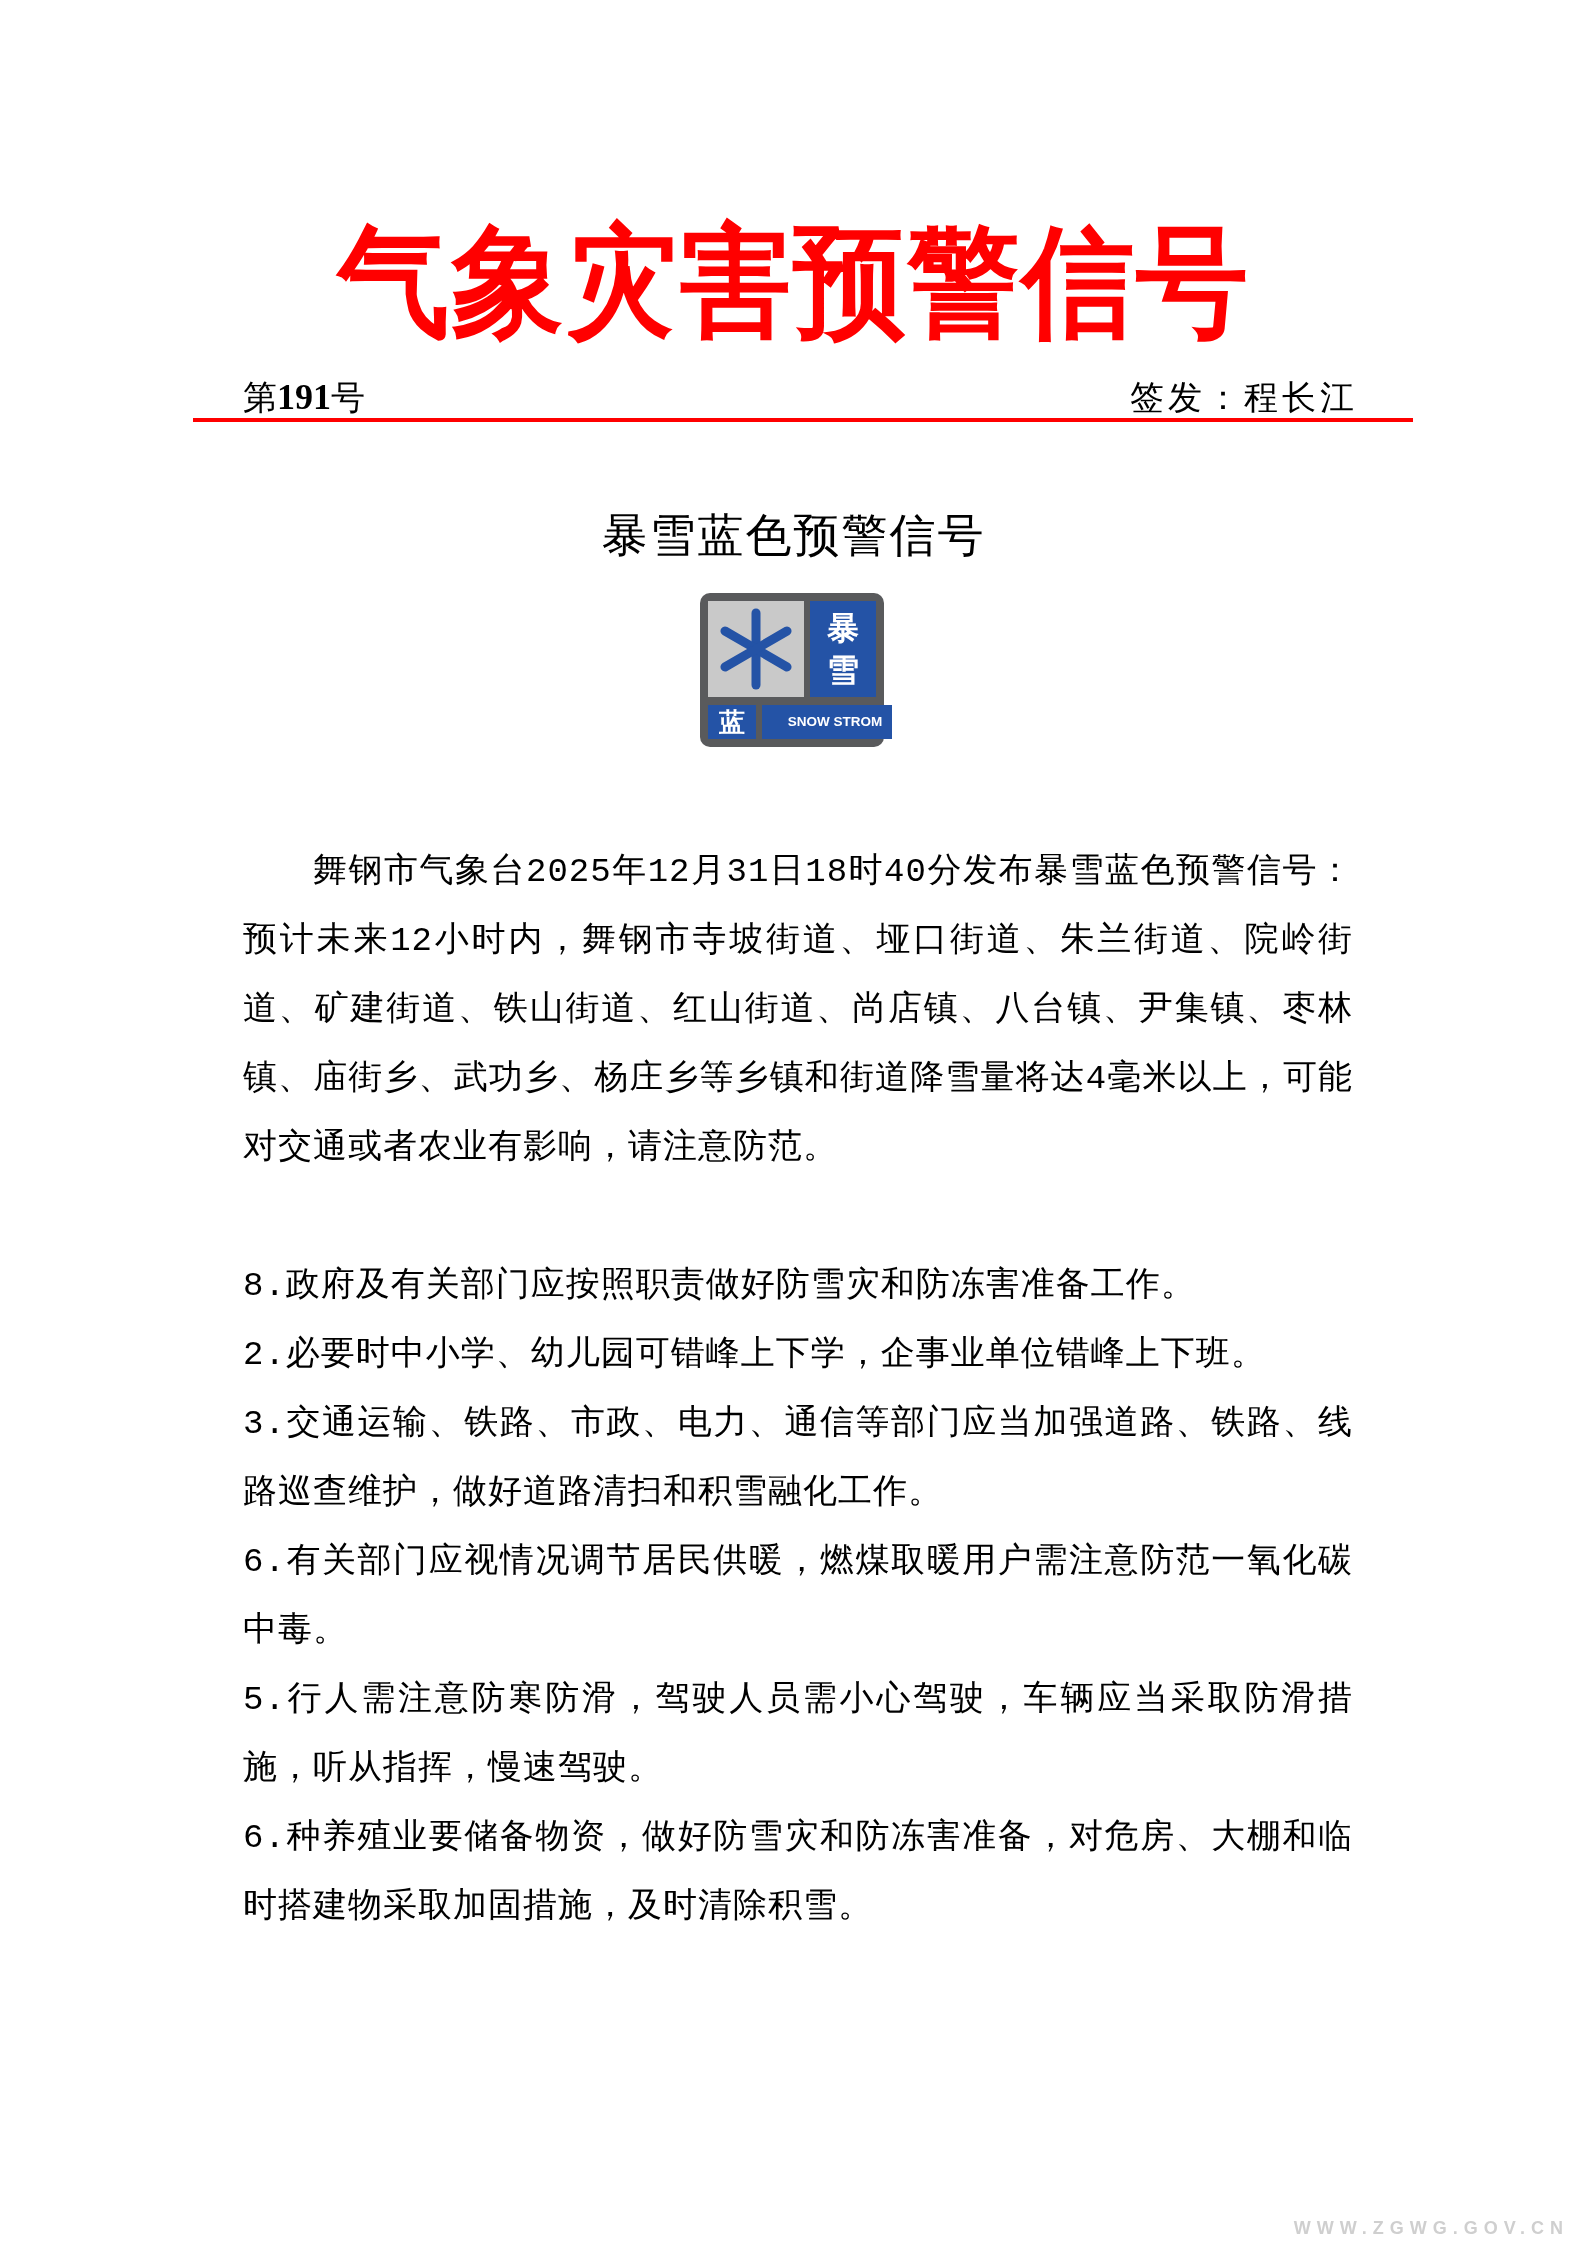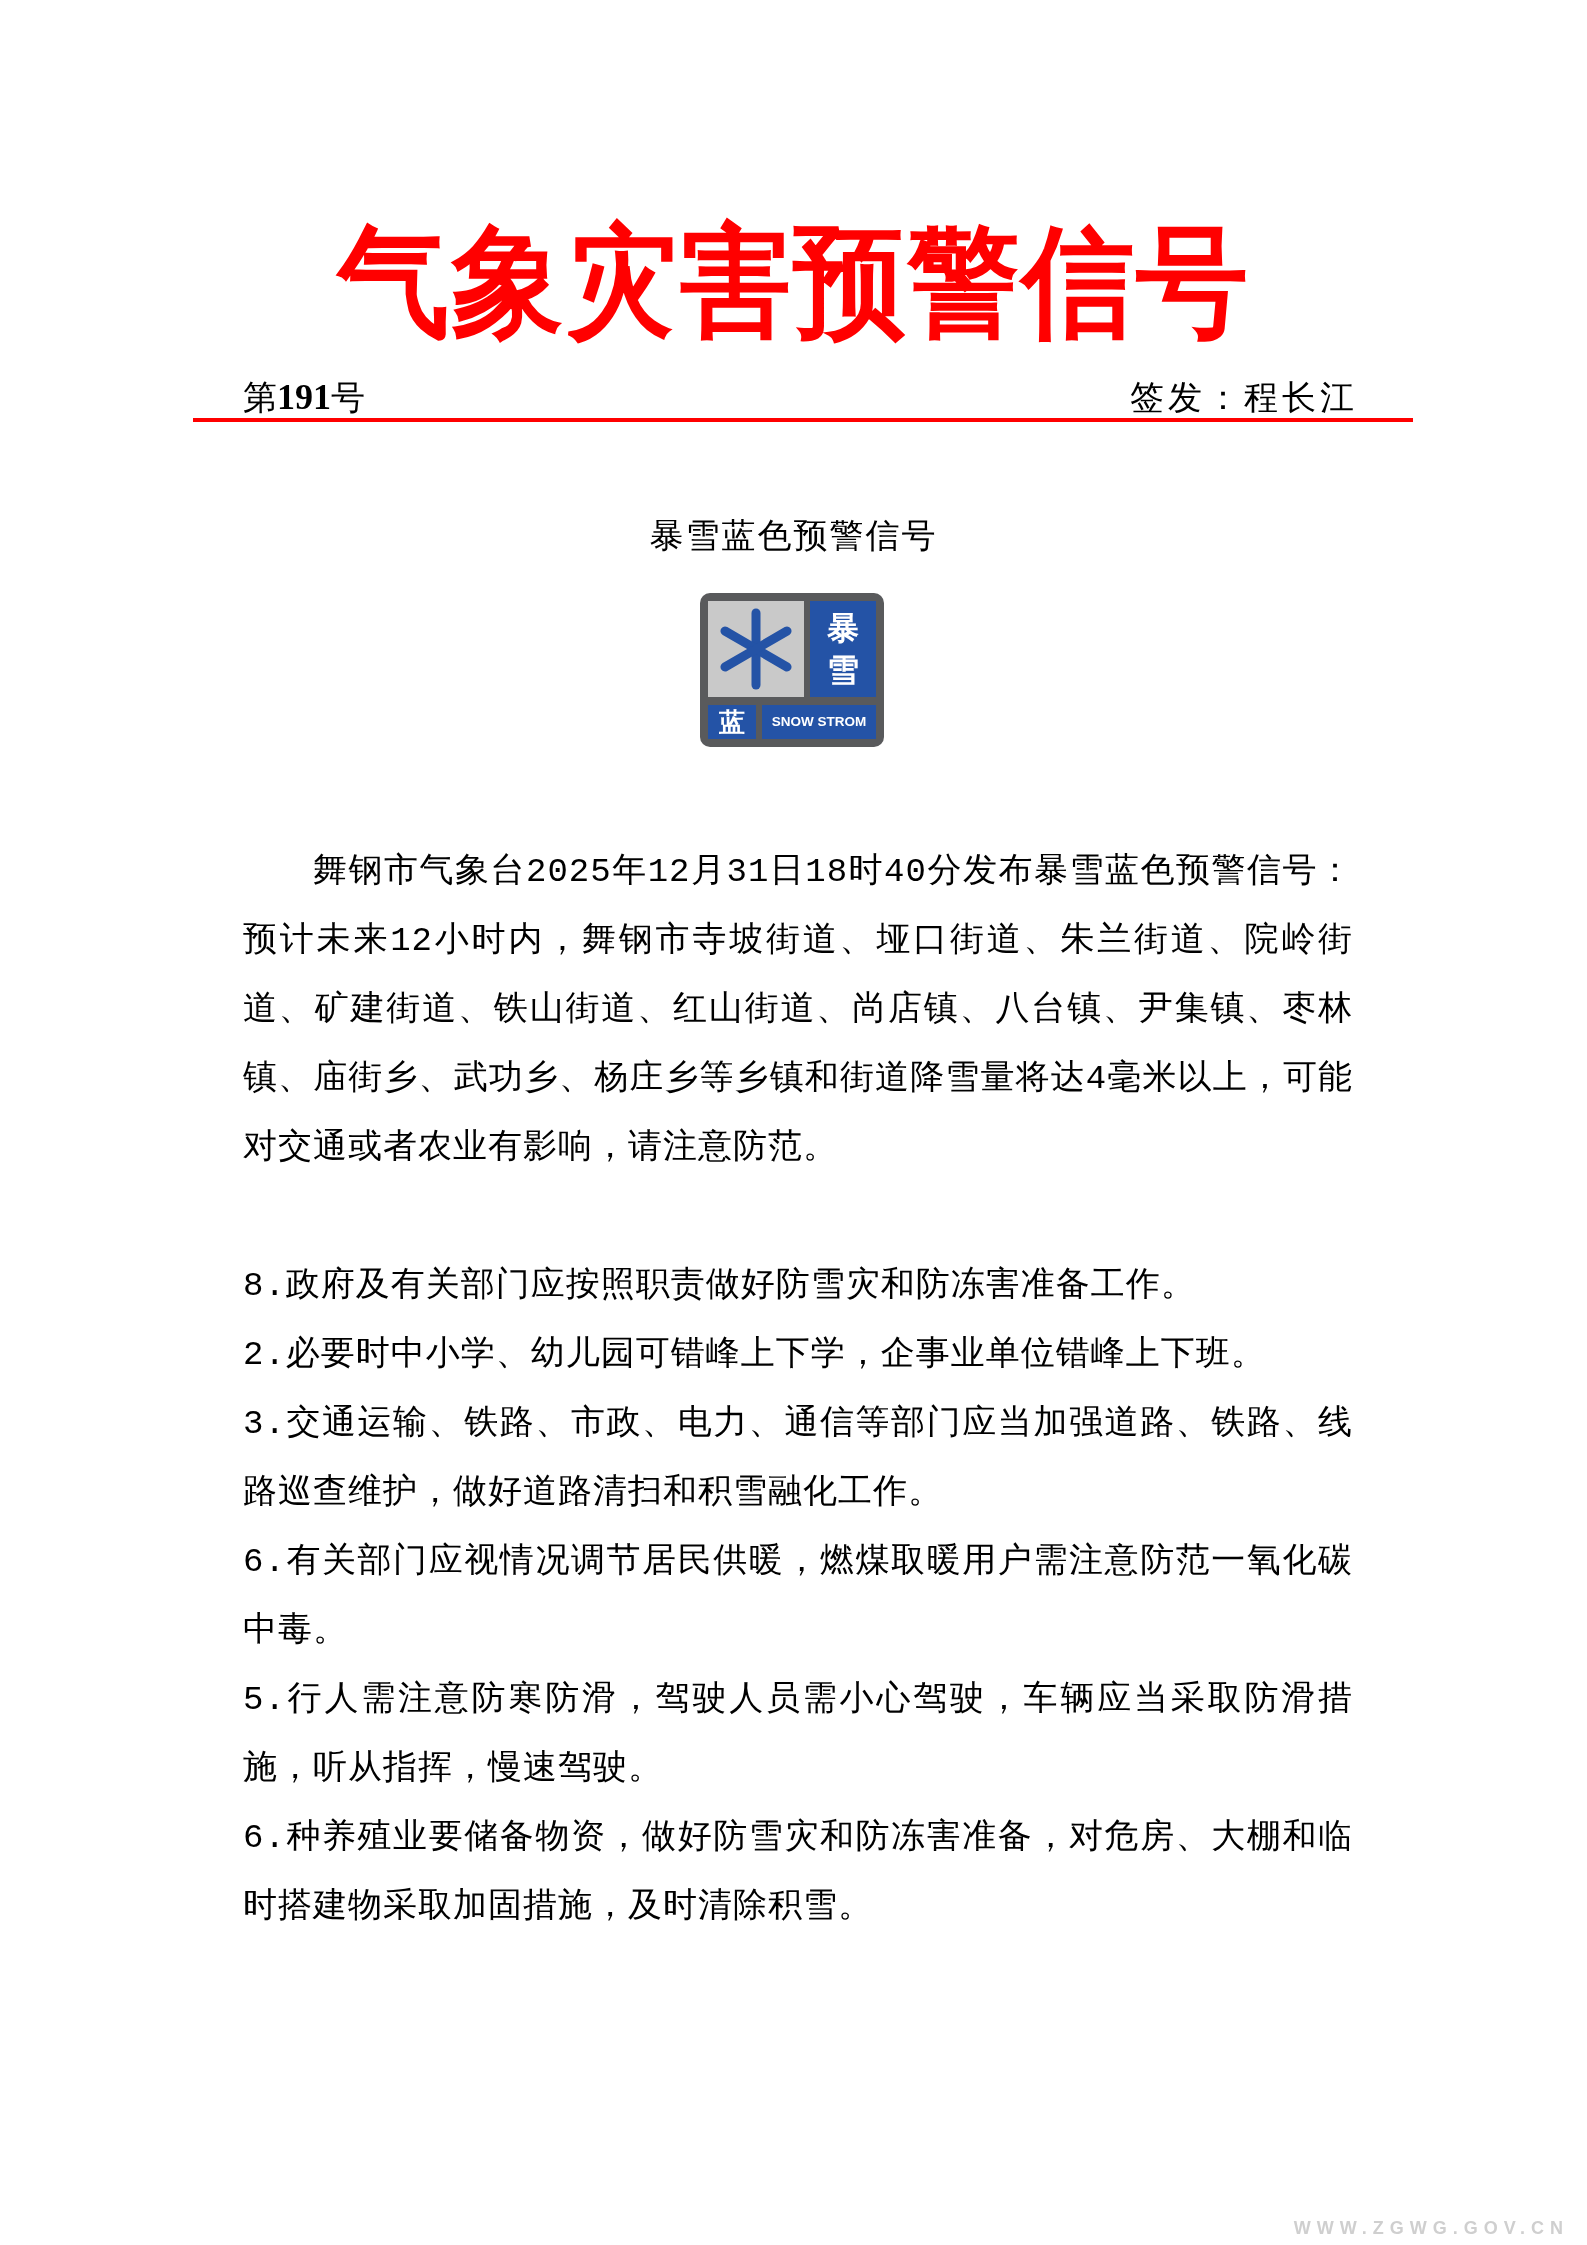--- a/index.html
+++ b/index.html
@@ -9,35 +9,35 @@
          font-family: "DejaVu Sans", "Liberation Sans", sans-serif; font-weight: bold;
          color: #ff0000; font-size: 122px; line-height: 140px; letter-spacing: 2px;
          transform: scaleX(0.92); transform-origin: center; }
   .header-row { position: absolute; top: 374px; left: 243px; width: 1115px; height: 46px;
          font-family: "DejaVu Serif", serif; font-size: 34px; line-height: 46px; }
   .doc-number { position: absolute; left: 0; top: 0; text-align: center; }
   .doc-number .num { font-family: "Liberation Serif", serif; font-weight: bold; font-size: 36px; }
   .signer { position: absolute; right: 0; top: 0; letter-spacing: 4px; }
   .red-rule { position: absolute; top: 418px; left: 193px; width: 1220px; height: 4px; background: #ff0000; }
   .sub-title { position: absolute; top: 505px; left: 0; width: 1587px; text-align: center;
-         font-size: 34px; line-height: 60px; letter-spacing: 2px; }
+         font-size: 46px; line-height: 60px; letter-spacing: 2px; }
   .signal-icon { position: absolute; left: 700px; top: 593px; width: 184px; height: 154px;
          background: #595a5c; border-radius: 10px; }
   .ic-snow { position: absolute; left: 8px; top: 8px; width: 96px; height: 96px; background: #c9c9c9; }
   .ic-snow svg { width: 96px; height: 96px; display: block; }
   .ic-name { position: absolute; left: 110px; top: 8px; width: 66px; height: 96px; background: #2453a6;
          color: #fff; font-family: "DejaVu Sans", sans-serif; font-weight: bold; font-size: 32px;
          text-align: center; line-height: 42px; padding-top: 6px; box-sizing: border-box; }
   .ic-name span { display: block; }
   .ic-level { position: absolute; left: 8px; top: 112px; width: 48px; height: 34px; background: #2453a6;
          color: #fff; font-family: "DejaVu Sans", sans-serif; font-weight: bold; font-size: 26px;
          text-align: center; line-height: 34px; }
   .ic-en { position: absolute; left: 62px; top: 112px; width: 114px; height: 34px; background: #2453a6;
          color: #fff; font-family: "Liberation Sans", sans-serif; font-weight: bold; font-size: 13.5px;
-         text-align: center; line-height: 34px; white-space: nowrap; }
+         text-align: center; line-height: 34px; white-space: nowrap; padding-left: 16px; }
   .body { position: absolute; left: 243px; top: 838px; width: 1110px;
          font-family: Liberation Mono, monospace; font-size: 34px; line-height: 69px; letter-spacing: 1px; }
   .body p { margin: 0; text-align: justify; }
   .body .indent { text-indent: 70px; }
   .gap { height: 69px; }
   .watermark { position: absolute; right: 18px; bottom: 6px; color: #cfcfcf;
          font-family: "Liberation Sans", sans-serif; font-weight: bold; font-size: 18px; letter-spacing: 6px; margin-top: 36px; }
 </style>
 </head>
 <body>

